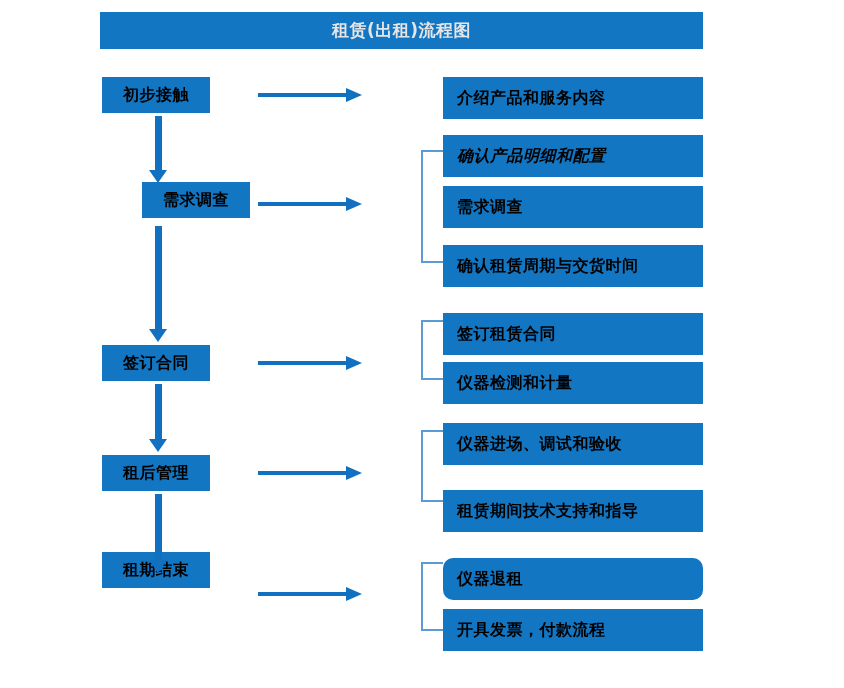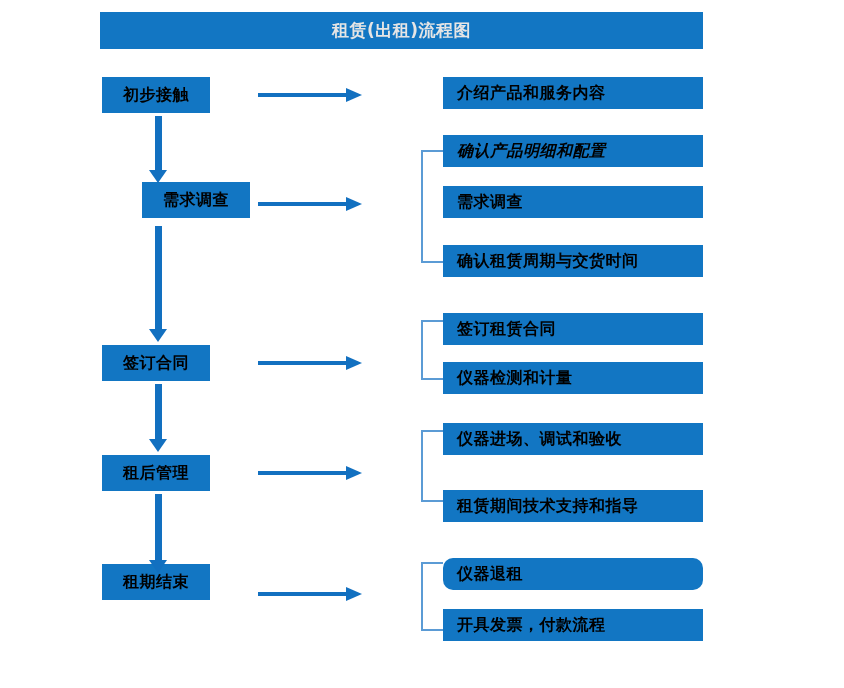--- a/index.html
+++ b/index.html
@@ -51,21 +51,21 @@
   .node.left {
     left: 102px;
     width: 108px;
     height: 36px;
     justify-content: center;
     letter-spacing: 0.5px;
   }
   .node.right {
     left: 443px;
     width: 260px;
-    height: 32px;
+    height: 42px;
     justify-content: flex-start;
     padding-left: 14px;
     letter-spacing: 0.5px;
   }
 
   
   .h-arrow {
     position: absolute;
     left: 258px;
     width: 104px;
@@ -129,21 +129,21 @@
 <body>
 
 <div id="canvas">
 
   <div class="title-bar">租赁(出租)流程图</div>
 
   <div class="node left" style="top:77px;">初步接触</div>
   <div class="node left" style="top:182px;margin-left:40px;">需求调查</div>
   <div class="node left" style="top:345px;">签订合同</div>
   <div class="node left" style="top:455px;">租后管理</div>
-  <div class="node left" style="top:564px;">租期结束</div>
+  <div class="node left" style="top:552px;">租期结束</div>
 
   <div class="v-arrow" style="top:116px; height:67px;">
     <div class="shaft" style="height:54px;"></div>
     <div class="head"></div>
   </div>
   <div class="v-arrow" style="top:226px; height:116px;">
     <div class="shaft" style="height:103px;"></div>
     <div class="head"></div>
   </div>
   <div class="v-arrow" style="top:384px; height:68px;">

